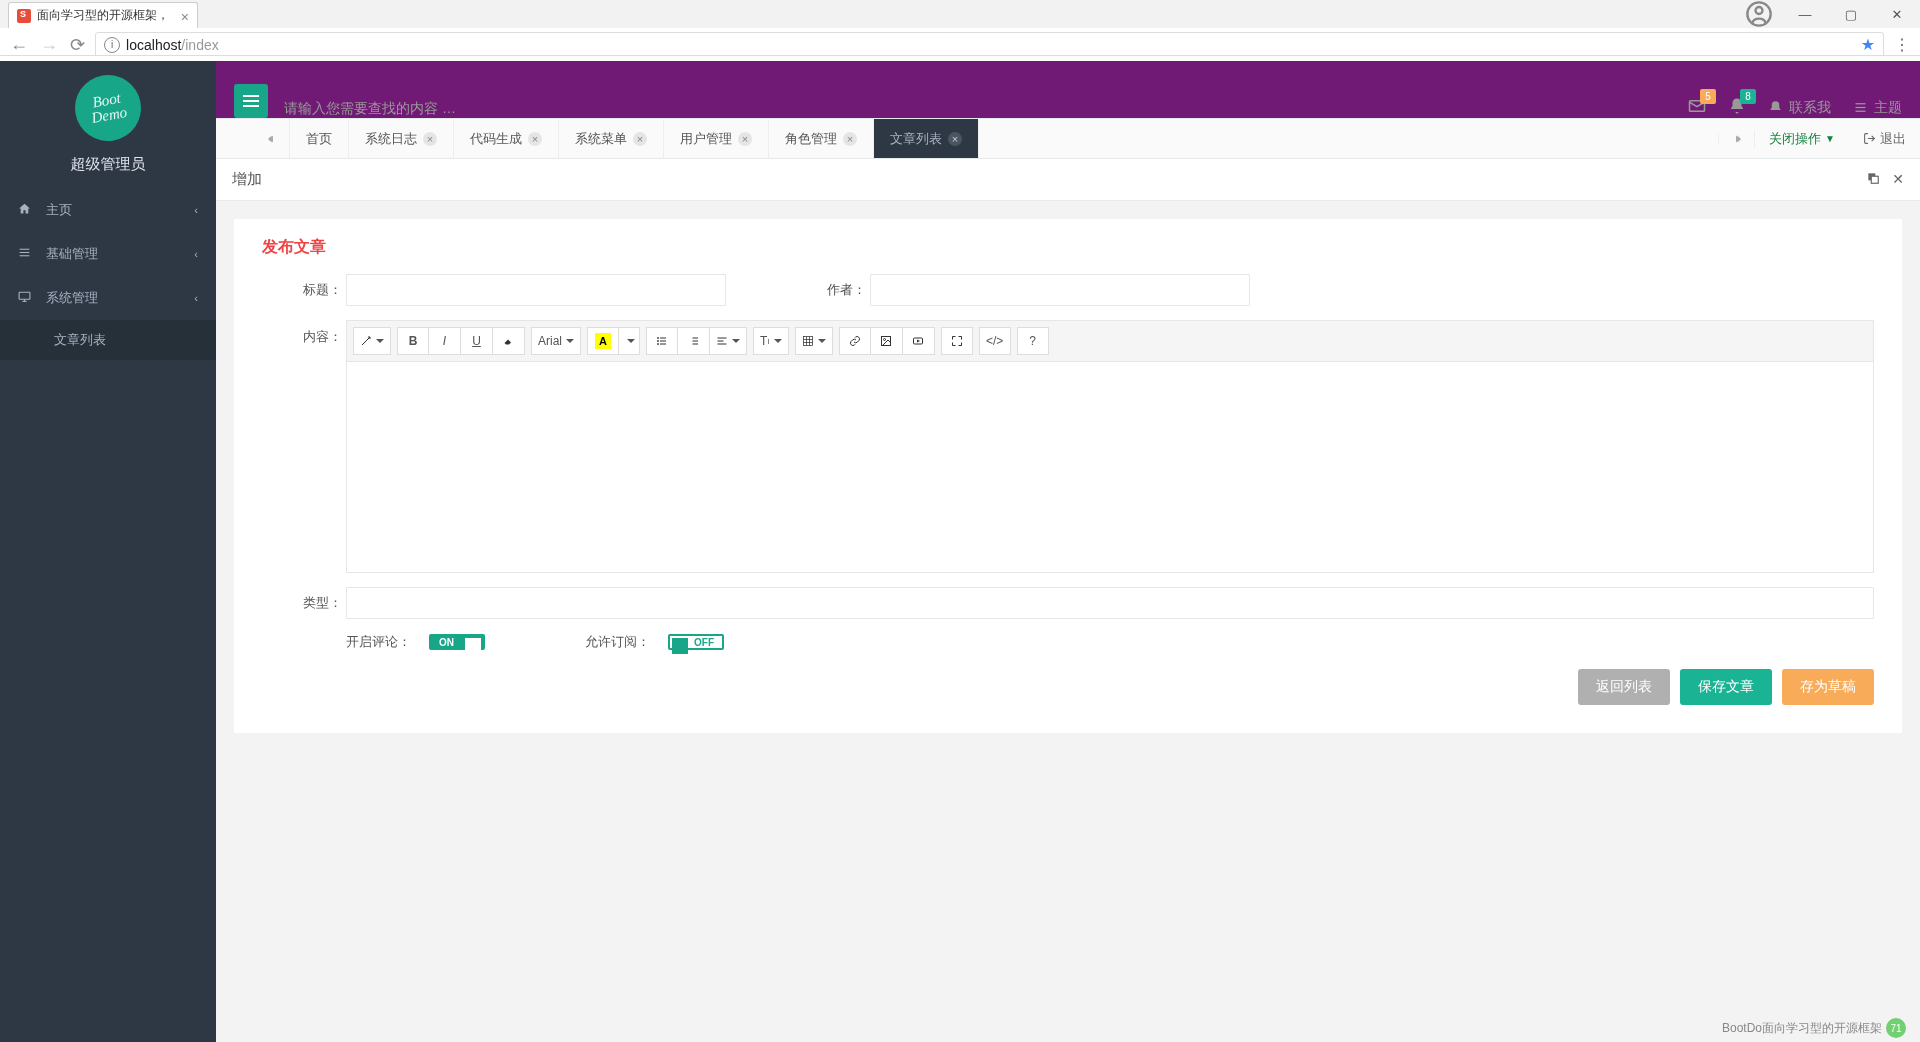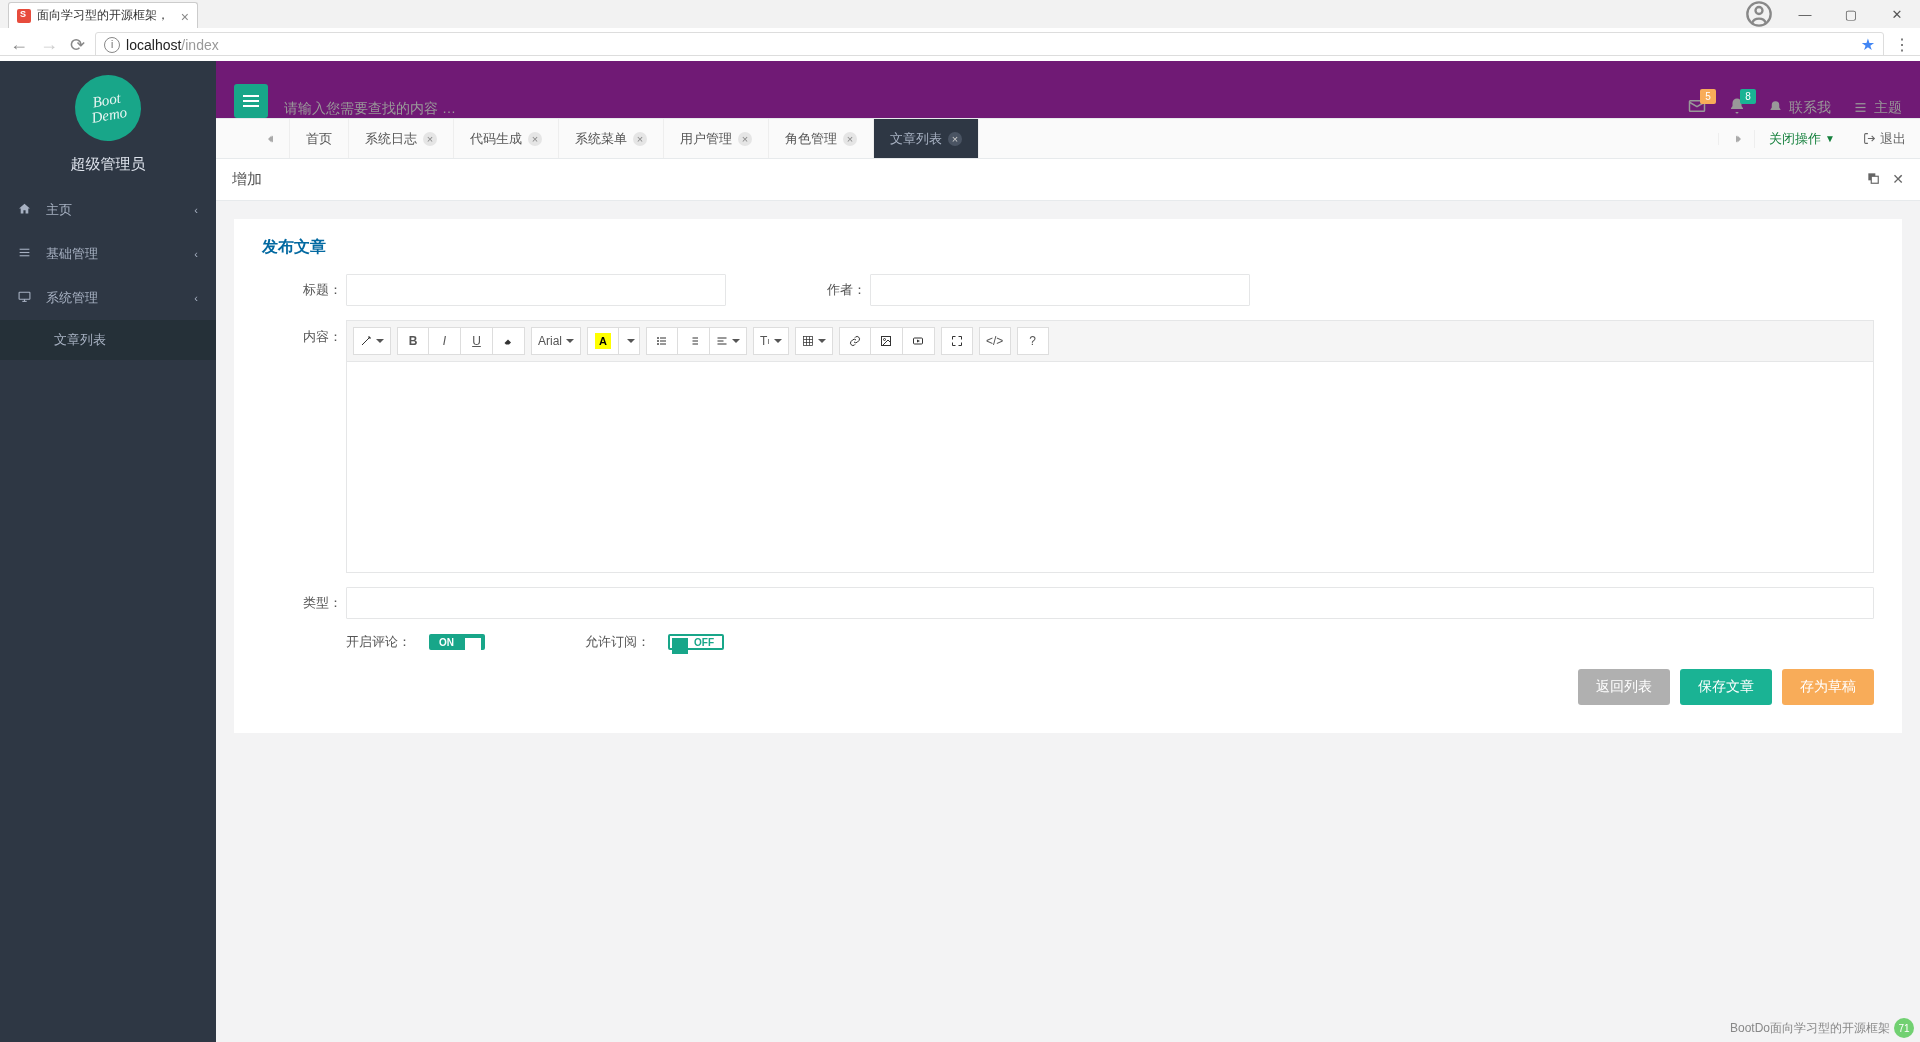--- a/index.html
+++ b/index.html
@@ -65,21 +65,21 @@
 .close-ops { padding: 0 14px; display: flex; align-items: center; border-left: 1px solid #eee; cursor: pointer; gap: 4px; color: #15803d; }
 .logout { padding: 0 14px; display: flex; align-items: center; gap: 4px; color: #666; cursor: pointer; }
 
 .panel-header { height: 42px; background: #fff; border-bottom: 1px solid #e7eaec; display: flex; align-items: center; padding: 0 16px; }
 .panel-header .ph-title { font-size: 15px; color: #555; }
 .panel-header .ph-icons { margin-left: auto; display: flex; gap: 12px; color: #666; font-size: 14px; }
 .panel-header .ph-icons span { cursor: pointer; }
 
 .content { flex: 1; padding: 18px; overflow: auto; background: #f3f3f4; }
 .card { background: #fff; padding: 18px 28px 28px; }
-.card-title { font-size: 16px; font-weight: bold; color: #0369a1; margin-bottom: 16px; }
+.card-title { font-size: 16px; font-weight: bold; color: #ef4444; margin-bottom: 16px; }
 .form-row { display: flex; align-items: center; margin-bottom: 14px; }
 .form-row.two-col { gap: 60px; }
 .fld { display: flex; align-items: center; }
 .lbl { width: 84px; text-align: right; color: #555; font-size: 13px; padding-right: 4px; }
 .lbl.top { align-self: flex-start; padding-top: 8px; }
 .inp { height: 32px; border: 1px solid #e5e6e7; border-radius: 1px; padding: 0 8px; font-size: 13px; }
 .inp.w380 { width: 380px; }
 .inp.full { flex: 1; }
 
 .editor-wrap { flex: 1; border: 1px solid #e5e6e7; }
@@ -96,21 +96,21 @@
 .switch.on::after { content: ""; position: absolute; right: 2px; top: 2px; width: 16px; height: 16px; background: #fff; }
 .switch.off { background: #fff; color: #18a689; justify-content: flex-end; padding-right: 8px; }
 .switch.off::before { content: ""; position: absolute; left: 2px; top: 2px; width: 16px; height: 16px; background: #18a689; }
 
 .btn-row { display: flex; justify-content: flex-end; gap: 10px; margin-top: 18px; }
 .btn { height: 36px; padding: 0 18px; border: none; border-radius: 3px; color: #fff; font-size: 14px; cursor: pointer; }
 .btn.gray { background: #b0b0b0; }
 .btn.green { background: #1ab394; }
 .btn.orange { background: #f8ac59; }
 
-.footer { position: absolute; bottom: 4px; right: 6px; font-size: 12px; color: #888; display: flex; align-items: center; gap: 4px; }
+.footer { position: absolute; bottom: 4px; right: 14px; font-size: 12px; color: #888; display: flex; align-items: center; gap: 4px; }
 .footer .fcircle { width: 20px; height: 20px; border-radius: 50%; background: #71d071; color: #fff; font-size: 10px; display: flex; align-items: center; justify-content: center; }
 
 svg { flex-shrink: 0; }
 </style>
 </head>
 <body>
 
 <div class="browser-chrome">
   <div class="tab-strip">
     <div class="browser-tab">

